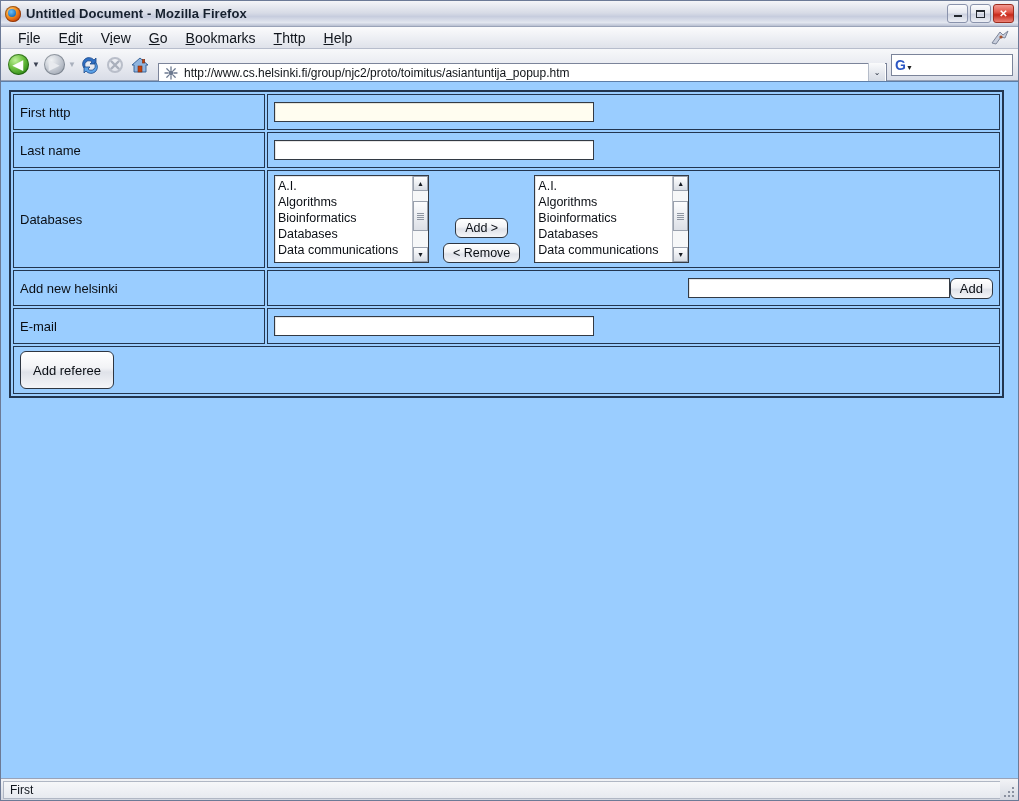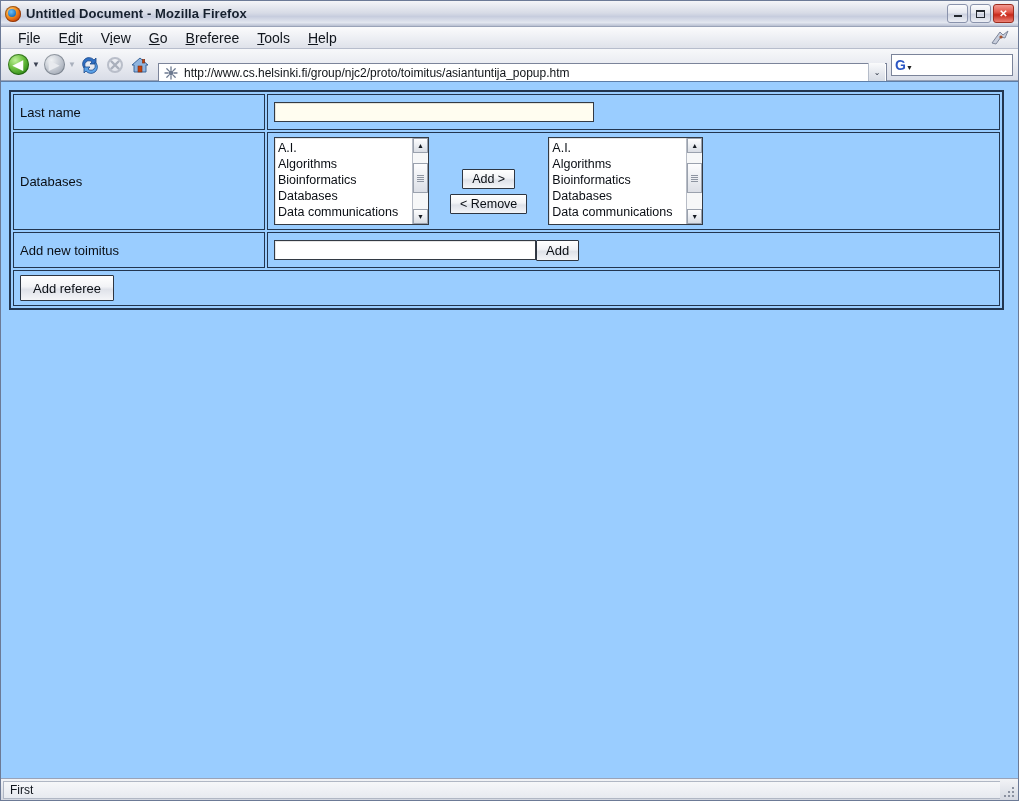--- a/index.html
+++ b/index.html
@@ -213,31 +213,31 @@
   .tinput.cream { background: #fffdf0; }
   #inp-first { width: 320px; }
   #inp-last  { width: 320px; }
   #inp-newexp { width: 262px; }
   #inp-email { width: 320px; }
 
   
   .btn {
     display: inline-flex; align-items: center; justify-content: center;
     border: 1px solid #2e3642;
-    border-radius: 1px;
+    border-radius: 6px;
     background: linear-gradient(180deg,#ffffff 0%,#f2f3f6 44%,#dfe2e9 56%,#f4f5f8 100%);
     font-size: 13px; color: #0a0e14;
     padding: 2px 9px;
     height: 21px;
     white-space: nowrap;
   }
   .btn.small { font-size: 12.5px; padding: 1px 9px; height: 20px; }
 
   
-  .exp-wrap { display: flex; align-items: center; gap: 12px; }
+  .exp-wrap { display: flex; align-items: flex-end; gap: 5px; }
   .listbox {
     width: 155px; height: 88px;
     border: 1px solid #333a44;
     background: #fff;
     display: flex;
     box-shadow: inset 1px 1px 0 rgba(0,0,0,.10);
   }
   .listbox .opts {
     flex: 1 1 auto; overflow: hidden;
     padding: 2px 0 0 3px;
@@ -318,22 +318,22 @@
         </div>
       <div class="winbtn close">✕</div>
     </div>
   </div>
 
   <div class="menubar">
     <div class="menuitem"><span>F</span><u>i</u><span>le</span></div>
     <div class="menuitem"><span>E</span><u>d</u><span>it</span></div>
     <div class="menuitem"><span>V</span><u>i</u><span>ew</span></div>
     <div class="menuitem"><span></span><u>G</u><span>o</span></div>
-    <div class="menuitem"><span></span><u>B</u><span>referee</span></div>
-    <div class="menuitem"><span></span><u>T</u><span>ools</span></div>
+    <div class="menuitem"><span></span><u>B</u><span>ookmarks</span></div>
+    <div class="menuitem"><span></span><u>T</u><span>http</span></div>
     <div class="menuitem"><span></span><u>H</u><span>elp</span></div>
     <div class="throbber">
       <svg width="22" height="18" viewBox="0 0 22 18">
         <path d="M3 14 L11 3 L14 6 L19 2 L16 9 L12 8 L7 15 Z" fill="#c9cfdd" stroke="#7d869a" stroke-width="1"></path>
         <path d="M9 9 L14 6" stroke="#6a7punk" stroke-width="0"></path>
         <circle cx="12" cy="8" r="1.6" fill="#a8522e"></circle>
       </svg>
     </div>
   </div>
 
@@ -382,26 +382,32 @@
       <span class="searchcaret">▼</span>
       <span style="flex:1 1 auto;" title=""></span>
     </div>
   </div>
 
   <div class="viewport">
     <table class="form">
       <tbody>
 
       <tr>
-        <td class="lbl">Last name</td>
+        <td class="lbl">First http</td>
         <td class="val">
           <div class="tinput cream" id="inp-first" title=""></div>
         </td>
       </tr>
 
+      <tr>
+        <td class="lbl">Last name</td>
+        <td class="val">
+          <div class="tinput" id="inp-last" title=""></div>
+        </td>
+      </tr>
 
       <tr>
         <td class="lbl">Databases</td>
         <td class="val">
           <div class="exp-wrap">
 
             <div class="listbox">
               <div class="opts">
                 <div class="opt">A.I.</div>
                 <div class="opt">Algorithms</div>
@@ -452,33 +458,39 @@
                 </div>
                 <div class="vs-btn">▼</div>
               </div>
             </div>
 
           </div>
         </td>
       </tr>
 
       <tr>
-        <td class="lbl">Add new toimitus</td>
+        <td class="lbl">Add new helsinki</td>
         <td class="val">
-          <div style="display:flex; align-items:center; gap:0;">
+          <div style="display:flex; align-items:center; gap:0;justify-content:flex-end;">
             <div class="tinput" id="inp-newexp" title=""></div>
             <div class="btn">Add</div>
           </div>
         </td>
       </tr>
 
+      <tr>
+        <td class="lbl">E-mail</td>
+        <td class="val">
+          <div class="tinput" id="inp-email" title=""></div>
+        </td>
+      </tr>
 
       <tr>
         <td colspan="2">
-          <div class="btn" style="padding:12px 12px;">Add referee</div>
+          <div class="btn" style="padding:18px 12px;">Add referee</div>
         </td>
       </tr>
     </tbody>
       </table>
   </div>
 
   <div class="statusbar">
     <div class="status-panel">First</div>
     <div class="grip">
       <i style="right:2px;bottom:2px;"></i>

